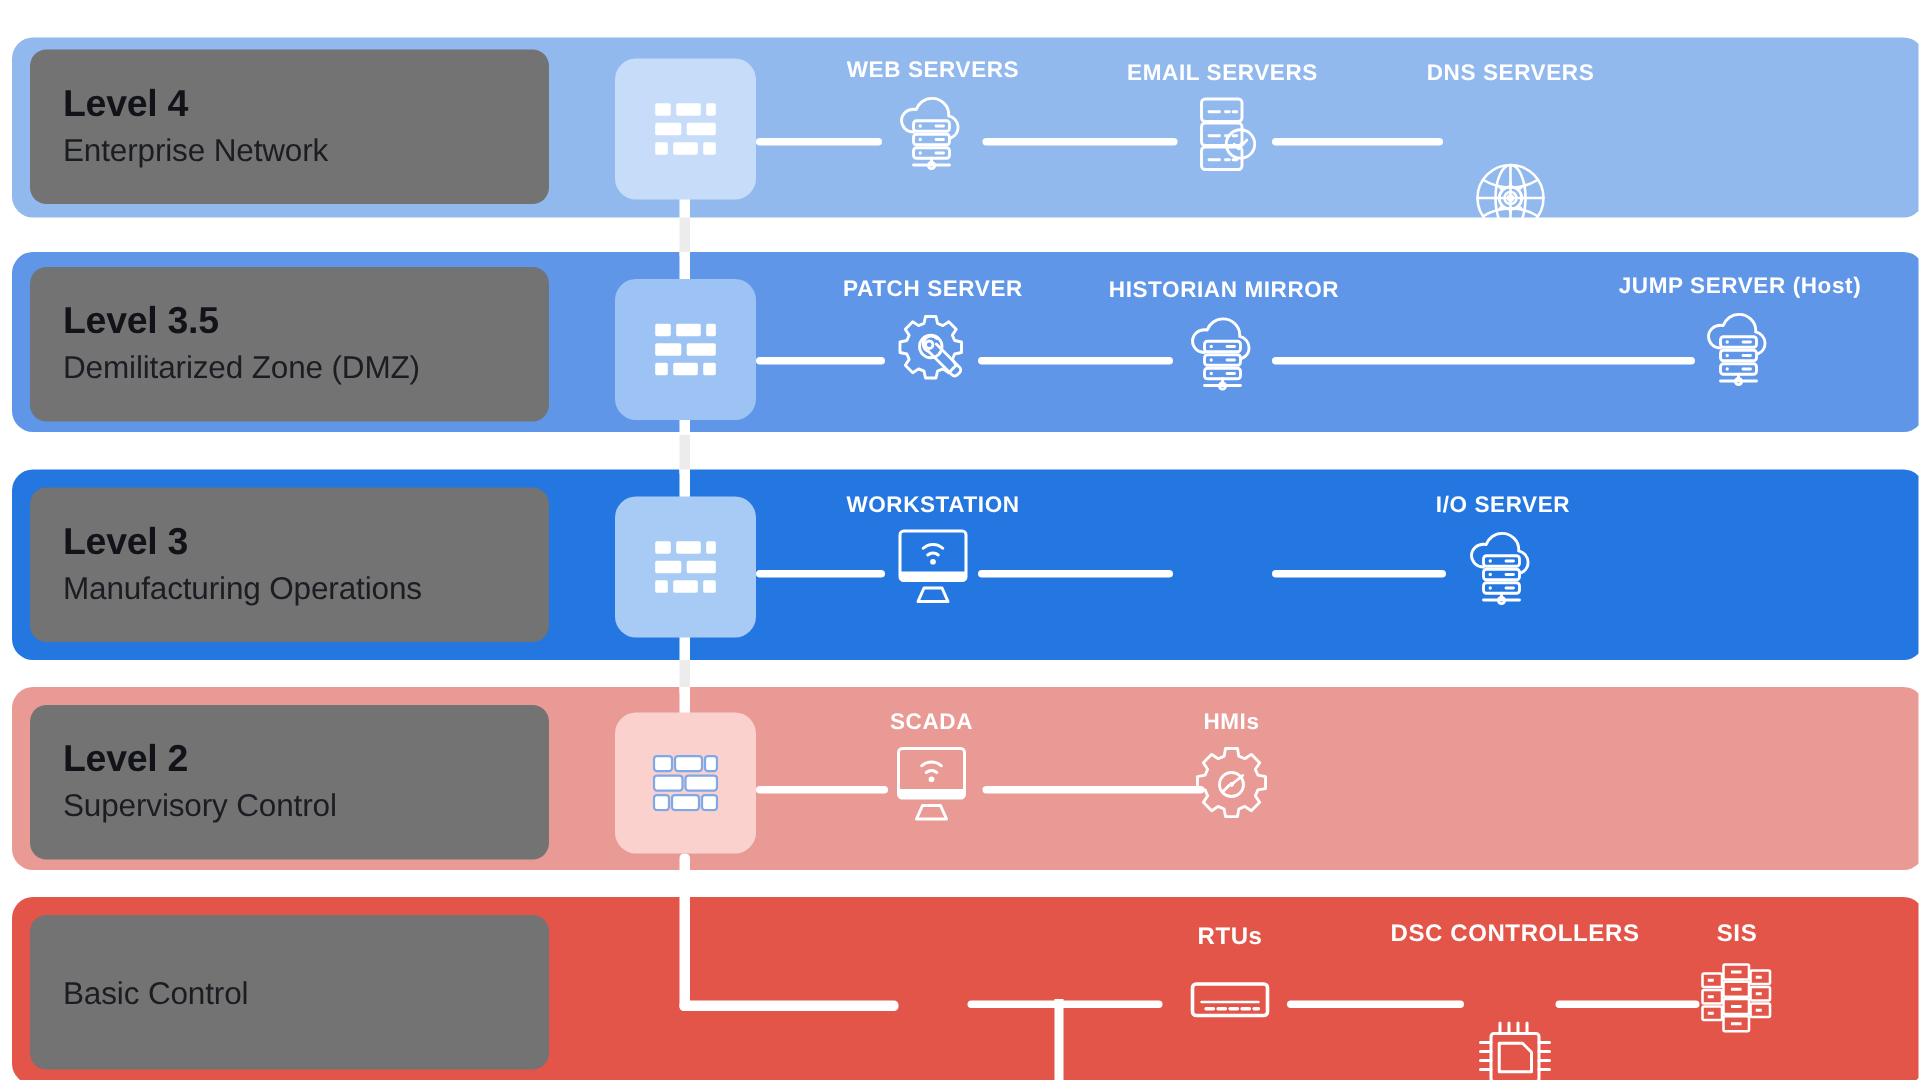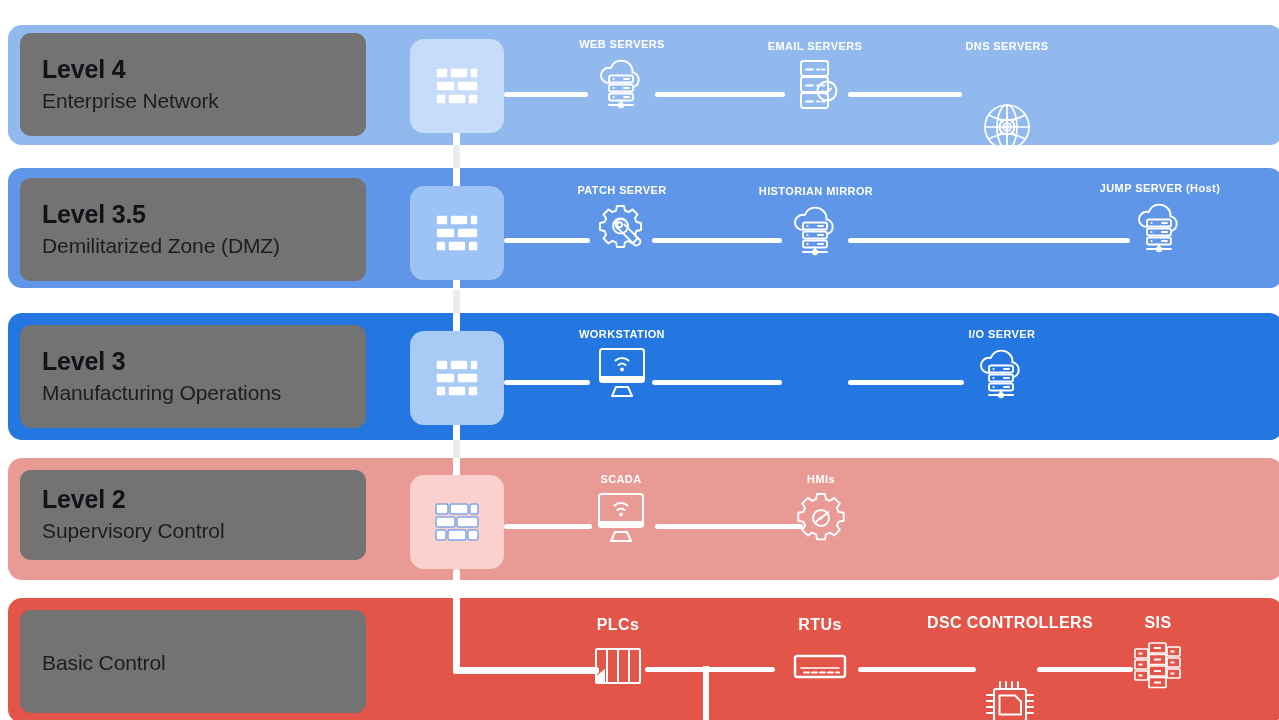--- a/index.html
+++ b/index.html
@@ -32,21 +32,21 @@
     background: #737373;
     border-radius: 11px;
     padding: 14px 0 14px 22px;
     display: flex;
     flex-direction: column;
     justify-content: center;
   }
   .lc-l4  { top: 33px;  height: 103px; }
   .lc-l35 { top: 178px; height: 103px; }
   .lc-l3  { top: 325px; height: 103px; }
-  .lc-l2  { top: 470px; height: 90px; }
+  .lc-l2  { top: 470px; height: 103px; }
   .lc-l1  { top: 610px; height: 103px; }
 
   .lc-title {
     font-size: 25px; font-weight: bold; color: #111318;
     line-height: 1.15; letter-spacing: -0.2px;
   }
   .lc-sub {
     font-size: 21px; font-weight: normal; color: #1b1d22;
     line-height: 1.3; margin-top: 3px; letter-spacing: -0.1px;
   }
@@ -78,21 +78,21 @@
   
   .elbow-v { position: absolute; left: 453px; top: 569px; width: 7px; height: 105px; background: #ffffff; z-index: 3; border-radius: 3px;}
   .elbow-h { position: absolute; left: 453px; top: 667px; width: 146px; height: 7px; background: #ffffff; z-index: 3; border-radius: 3px;}
   .node {
     position: absolute;
     display: flex; flex-direction: column; align-items: center;
   }
   .node-label {
     color: #ffffff;
     font-weight: bold;
-    font-size: 11px;
+    font-size: 15px;
     letter-spacing: 0.4px;
     white-space: nowrap;
     margin-bottom: 4px;
     text-align: center;
   }
   .node-label.lower { font-size: 16px; }
   .node-icon { width: 58px; height: 58px; display:flex; align-items:center; justify-content:center; }
   .node-icon svg { display: block; overflow: visible; }
 
   
@@ -391,30 +391,20 @@
 
   <div class="label-card lc-l1">
     <div class="lc-sub">Basic Control</div>
   </div>
 
   <div class="conn" style="left:645px; top:667px; width:130px;"></div>
   <div class="conn" style="left:858px; top:667px; width:118px;"></div>
   <div class="conn" style="left:1037px; top:667px; width:96px;"></div>
   <div class="t-drop"></div>
 
-  <div class="node" style="left:575px; top:616px; width:86px;">
-    <div class="node-label lower">PLCs</div>
-    <div class="node-icon">
-      <svg width="50" height="42" viewBox="0 0 50 42" fill="none" stroke="#ffffff" stroke-width="2" stroke-linejoin="round">
-        <rect x="3" y="3" width="44" height="34" rx="1.5"></rect>
-        <path d="M14 3v34M25 3v34M36 3v34"></path>
-        <path d="M3 30l9-7v14H4z" fill="#ffffff" stroke="none"></path>
-      </svg>
-    </div>
-  </div>
 
   <div class="node" style="left:778px; top:616px; width:84px;">
     <div class="node-label lower">RTUs</div>
     <div class="node-icon">
       <svg width="56" height="34" viewBox="0 0 56 34" fill="none" stroke="#ffffff" stroke-width="2.4" stroke-linejoin="round" stroke-linecap="round">
         <rect x="3" y="6" width="50" height="21" rx="2.5"></rect>
         <path d="M9 18h38" stroke-width="1.6"></path>
         <path d="M12 22.5h5M20 22.5h5M28 22.5h5M36 22.5h5M44 22.5h3" stroke-width="2.2"></path>
       </svg>
     </div>

